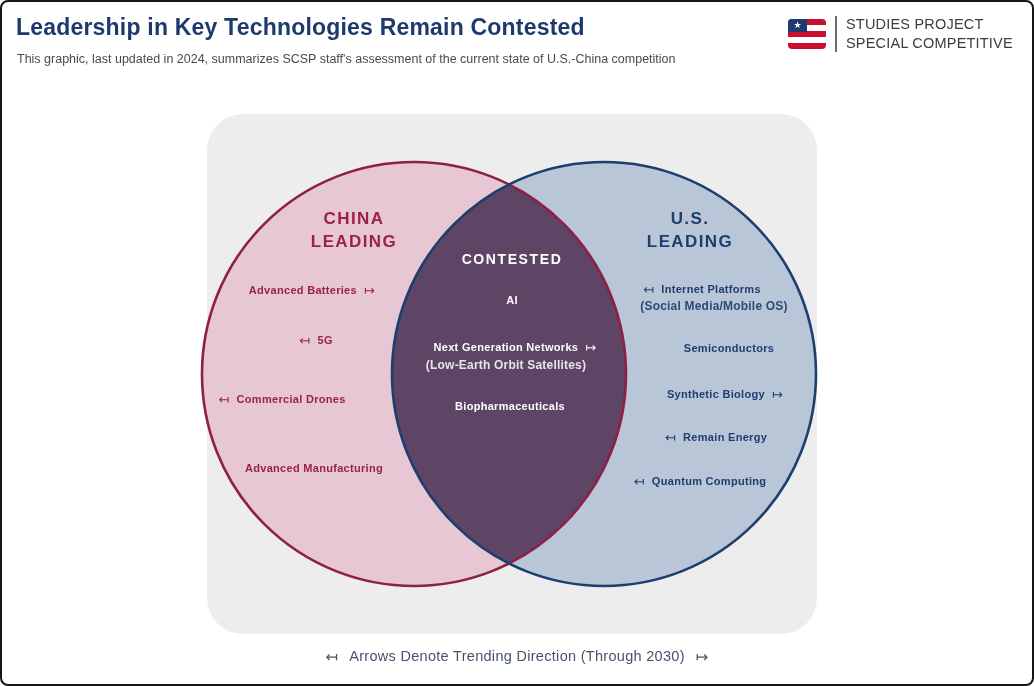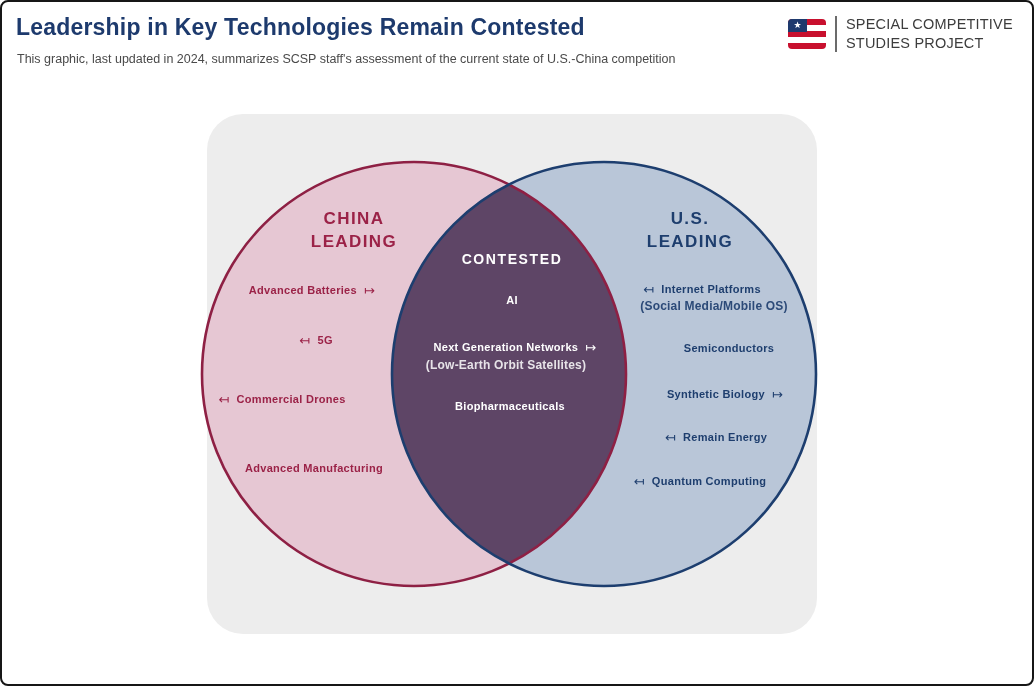--- a/index.html
+++ b/index.html
@@ -152,22 +152,22 @@
     <div class="flag">
       <div class="stripe red"></div>
       <div class="stripe white"></div>
       <div class="stripe red"></div>
       <div class="stripe white"></div>
       <div class="stripe red"></div>
       <div class="canton">★</div>
     </div>
     <div class="logo-divider"></div>
     <div class="logo-text">
+      <div>STUDIES PROJECT</div>
       <div>SPECIAL COMPETITIVE</div>
-      <div>STUDIES PROJECT</div>
     </div>
   </div>
 
   <div class="panel"></div>
 
   <svg class="venn" width="1034" height="686" viewBox="0 0 1034 686">
     <defs>
       <clipPath id="clipLeft">
           <circle cx="412" cy="372" r="212"></circle>
         </clipPath>
@@ -223,14 +223,17 @@
   <div class="vlabel c-us" style="left:723px; top:384px;">
     <span>Synthetic Biology</span><span class="arrow arrow-after">↦</span>
   </div>
   <div class="vlabel c-us" style="left:714px; top:427px;">
     <span class="arrow arrow-before">↤</span><span>Remain Energy</span>
   </div>
   <div class="vlabel c-us" style="left:698px; top:471px;">
     <span class="arrow arrow-before">↤</span><span>Quantum Computing</span>
   </div>
 
+  <div class="legend">
+    <span class="arrow arrow-before">↤</span><span>Arrows Denote Trending Direction (Through 2030)</span><span class="arrow arrow-after">↦</span>
+  </div>
 
 </div>
 
 </body></html>

